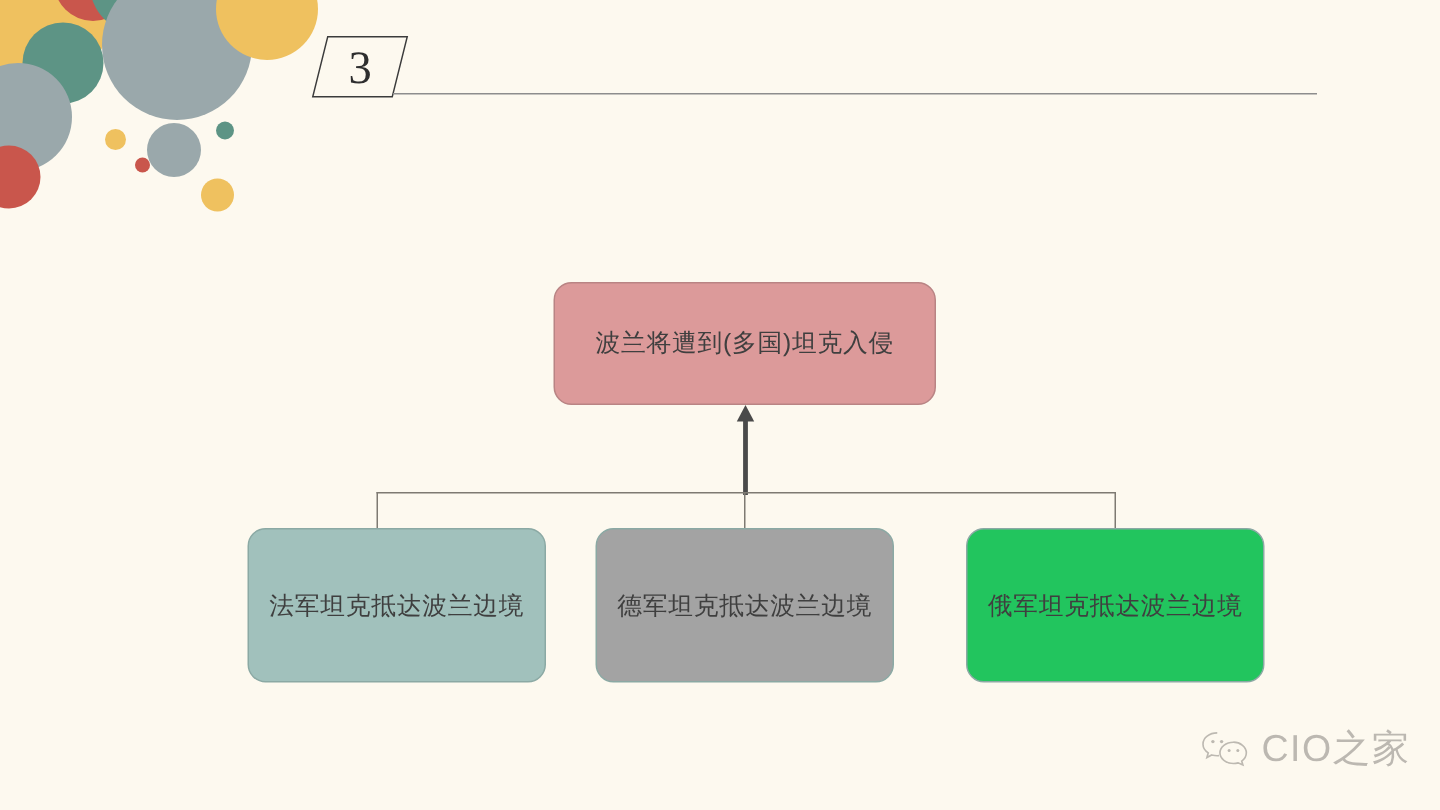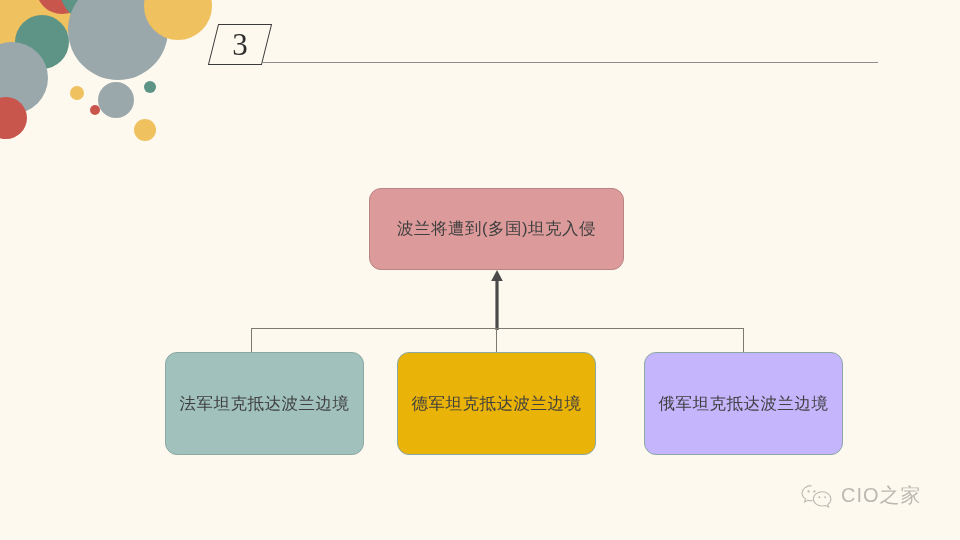--- a/index.html
+++ b/index.html
@@ -139,21 +139,21 @@
     position: absolute;
     left: 800px;
     top: 482px;
     display: flex;
     align-items: center;
     gap: 7px;
     opacity: 0.55;
   }
   #wechat-icon { width: 34px; height: 24px; display: block; }
   #wm-text {
-    font-size: 20px;
+    font-size: 25px;
     color: #888480;
     letter-spacing: 1px;
     font-family: "Liberation Sans", "DejaVu Sans", sans-serif;
     text-align: right;
   }
 </style>
 </head>
 <body>
 
 <div id="slide" style="background: rgb(253, 249, 239);">
@@ -188,22 +188,22 @@
       <line x1="10" y1="60" x2="10" y2="8" stroke="#4a4a4a" stroke-width="3.2"></line>
       <polygon points="10,0 4.2,11 15.8,11" fill="#4a4a4a"></polygon>
     </svg>
 
     <div class="conn" id="bracket-h" style="background: rgb(126, 122, 114);"></div>
     <div class="conn" id="bracket-l" style="background: rgb(126, 122, 114);"></div>
     <div class="conn" id="bracket-m" style="background: rgb(126, 122, 114);"></div>
     <div class="conn" id="bracket-r" style="background: rgb(126, 122, 114);"></div>
 
     <div class="node premise" id="node-p1" style="background: rgb(161, 193, 188); border-color: rgb(139, 169, 164);">法军坦克抵达波兰边境</div>
-    <div class="node premise" id="node-p2" style="background: #eab308; border-color: rgb(139, 169, 164);">德军坦克抵达波兰边境</div>
-    <div class="node premise" id="node-p3" style="background: #c4b5fd; border-color: rgb(139, 169, 164);">俄军坦克抵达波兰边境</div>
+    <div class="node premise" id="node-p2" style="background: #a3a3a3; border-color: rgb(139, 169, 164);">德军坦克抵达波兰边境</div>
+    <div class="node premise" id="node-p3" style="background: #22c55e; border-color: rgb(139, 169, 164);">俄军坦克抵达波兰边境</div>
   </div>
 
   <div id="watermark">
     <svg id="wechat-icon" viewBox="0 0 34 24">
       <g fill="none" stroke="#8a8680" stroke-width="1.1">
         <path d="M11.5 1.6C6.2 1.6 2 5 2 9.1c0 2.3 1.4 4.4 3.5 5.8L4.6 18l3.2-1.7c1.1.3 2.4.5 3.7.5.4 0 .8 0 1.2-.06"></path>
         <path d="M22.3 7.8c-5 0-9 3.2-9 7.1 0 3.9 4 7.1 9 7.1 1.1 0 2.1-.15 3.1-.43L28.6 23l-.8-2.6c1.9-1.3 3.1-3.2 3.1-5.5 0-3.9-4-7.1-8.6-7.1z"></path>
       </g>
       <circle cx="8.6" cy="7.4" r="1.15" fill="#8a8680"></circle>
       <circle cx="14.4" cy="7.4" r="1.15" fill="#8a8680"></circle>

